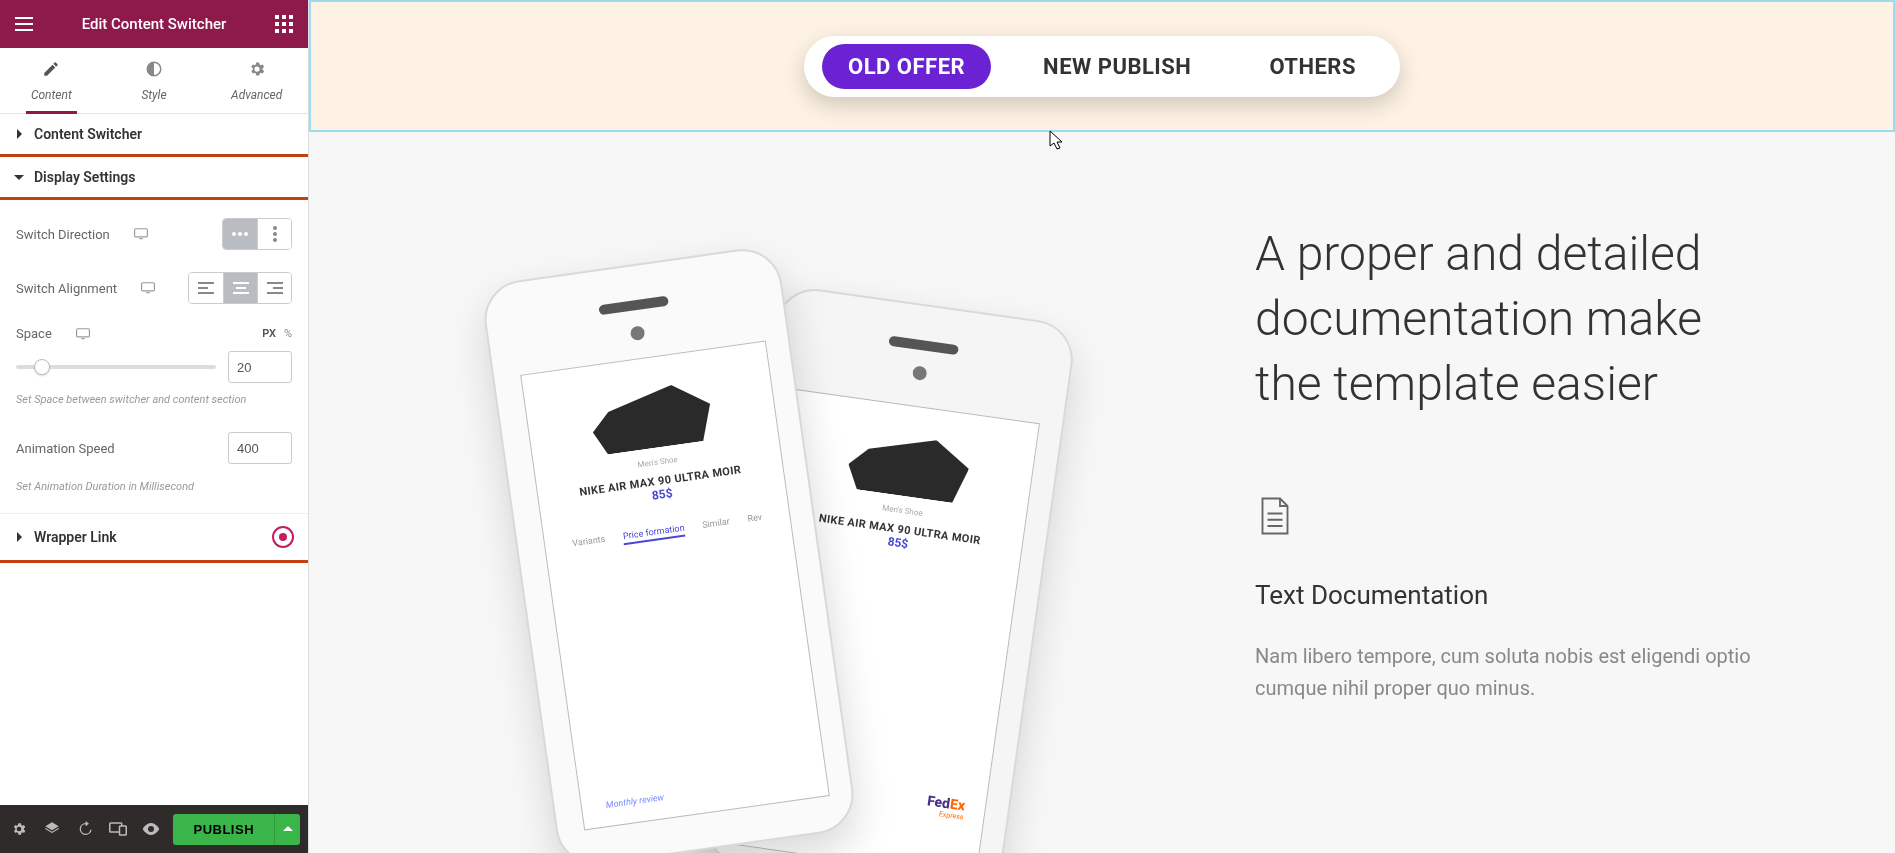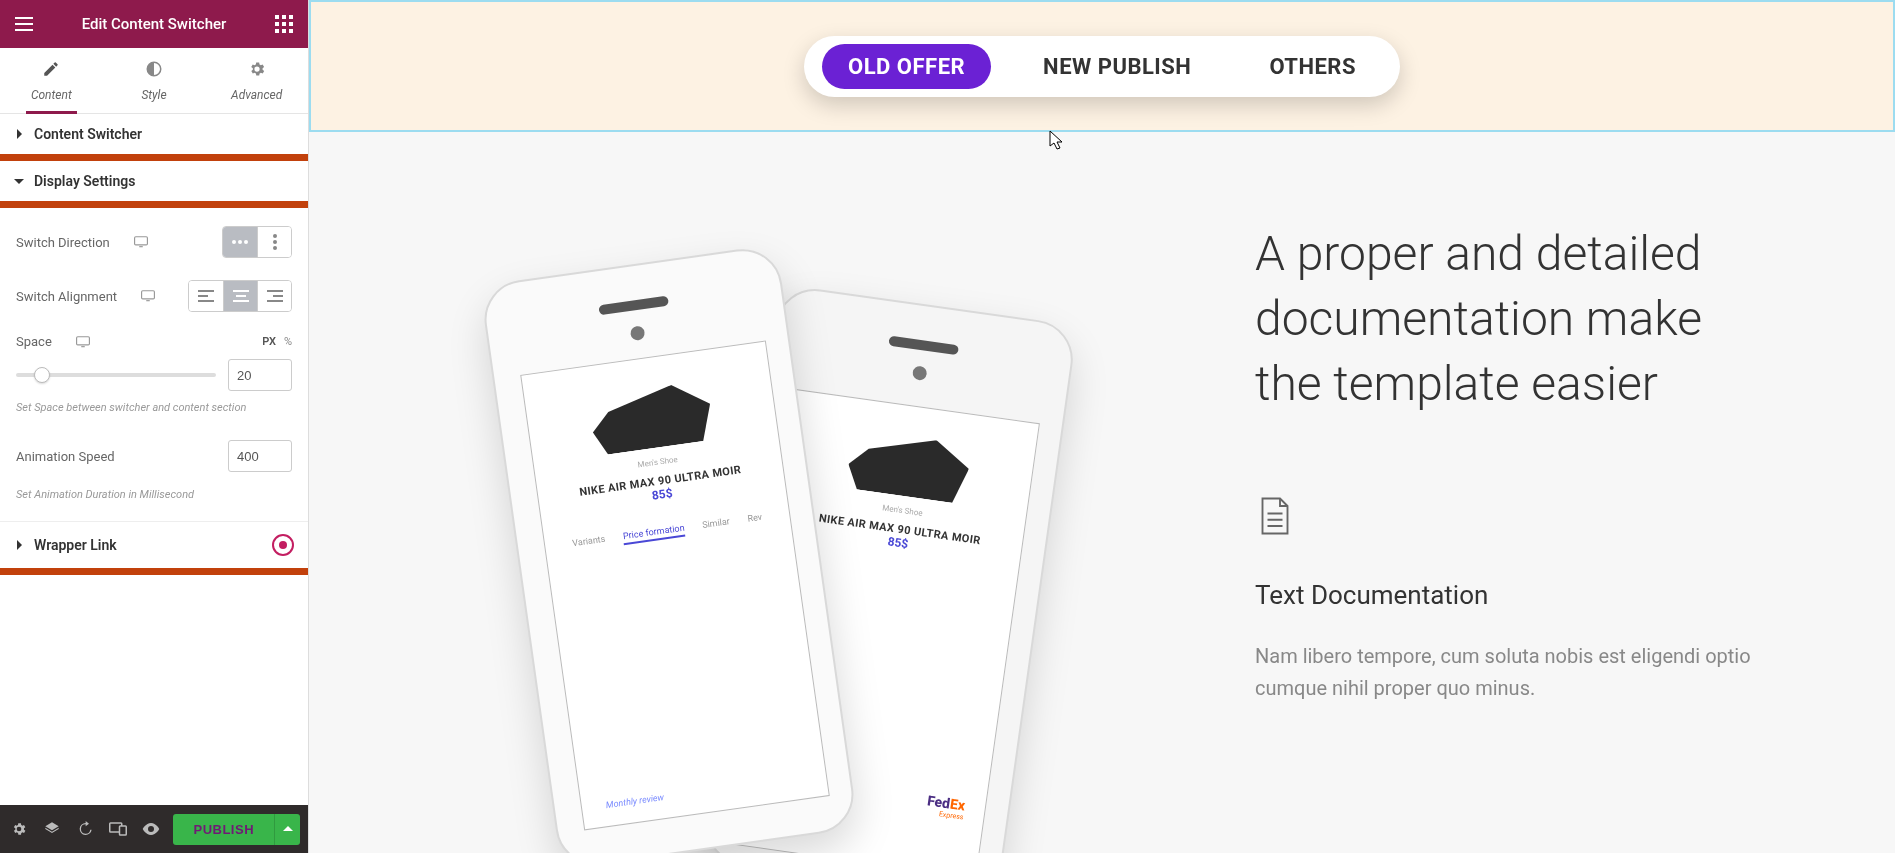--- a/index.html
+++ b/index.html
@@ -20,21 +20,21 @@
 
   .tabs { display: flex; border-bottom: 1px solid #e5e5e5; background: #fff; font-style: italic; }
   .tab { flex: 1; padding: 12px 0 10px 0; text-align: center; cursor: pointer; position: relative; }
   .tab-icon { display: block; margin: 0 auto 6px auto; width: 20px; height: 18px; }
   .tab span.label { font-size: 12px; color: #666; }
   .tab.active { background: #fff; }
   .tab.active::after { content:""; position: absolute; left: 25%; right: 25%; bottom: -1px; height: 3px; background: #8e1a4c; }
 
   .panel { flex: 1; overflow-y: auto; background: #fff; }
 
-  .section-header { display: flex; align-items: center; padding: 12px 14px; border-bottom: 7px solid #c2410c; cursor: pointer; font-size: 14px; font-weight: 600; color: #333; background: #fff; }
+  .section-header { display: flex; align-items: center; padding: 12px 14px; border-bottom: 3px solid #c2410c; cursor: pointer; font-size: 14px; font-weight: 600; color: #333; background: #fff; }
   .section-header .caret { margin-right: 10px; }
   .section-header.collapsed .caret svg { transform: rotate(-90deg); }
 
   .section-body { padding: 18px 16px 10px 16px; border-bottom: 1px solid #eee; }
 
   .row { display: flex; align-items: center; margin-bottom: 22px; }
   .row.block { display: block; }
   .ctl-label { font-size: 13px; color: #666; flex: 1; display: flex; align-items: center; gap: 24px; }
   .resp-icon svg { display: block; }
 
@@ -53,21 +53,21 @@
 
   .help { font-size: 11px; font-style: italic; color: #999; }
 
   .wrapper-badge { width: 22px; height: 22px; border-radius: 50%; border: 2px solid #c31e61; display: flex; align-items: center; justify-content: center; }
   .wrapper-badge span { width: 8px; height: 8px; background: #c31e61; border-radius: 50%; }
 
   
   .bottom-bar { height: 48px; background: #2f2b2b; display: flex; align-items: center; padding: 0 8px; gap: 12px; }
   .bb-btn { color: #ccc; cursor: pointer; display: flex; align-items: center; justify-content: center; width: 28px; height: 28px; }
   .publish-wrap { margin-left: auto; display: flex; }
-  .publish { background: #39b54a; color: #701a75; font-weight: 700; font-size: 13px; border: none; padding: 8px 20px; border-radius: 3px 0 0 3px; cursor: pointer; letter-spacing: .5px;}
+  .publish { background: #39b54a; color: #000000; font-weight: 700; font-size: 13px; border: none; padding: 8px 20px; border-radius: 3px 0 0 3px; cursor: pointer; letter-spacing: .5px;}
   .publish-drop { background: #39b54a; border-left: 1px solid rgba(0,0,0,.15); width: 26px; display:flex; align-items:center; justify-content:center; border-radius: 0 3px 3px 0; cursor:pointer;}
   .publish-drop svg path{ fill:#fff;}
 
   
   .canvas { flex: 1; position: relative; background: #fff; overflow: hidden; }
   .preview-top { height: 132px; background: #fdf2e3; border: 2px solid #9cdcf0; display:flex; align-items: center; justify-content:center; }
   .switcher { background: #fff; border-radius: 40px; padding: 8px 18px; display:flex; gap: 26px; box-shadow: 0 8px 22px rgba(0,0,0,.18);}
   .switch-item { padding: 10px 26px; border-radius: 30px; font-size: 22px; font-weight: 700; letter-spacing: .5px; color:#333; cursor:pointer;}
   .switch-item.active { background: #6a1b9a; background: #6d28d9; color:#fff; }
   .switch-item.active { background: #6b21d4; }

